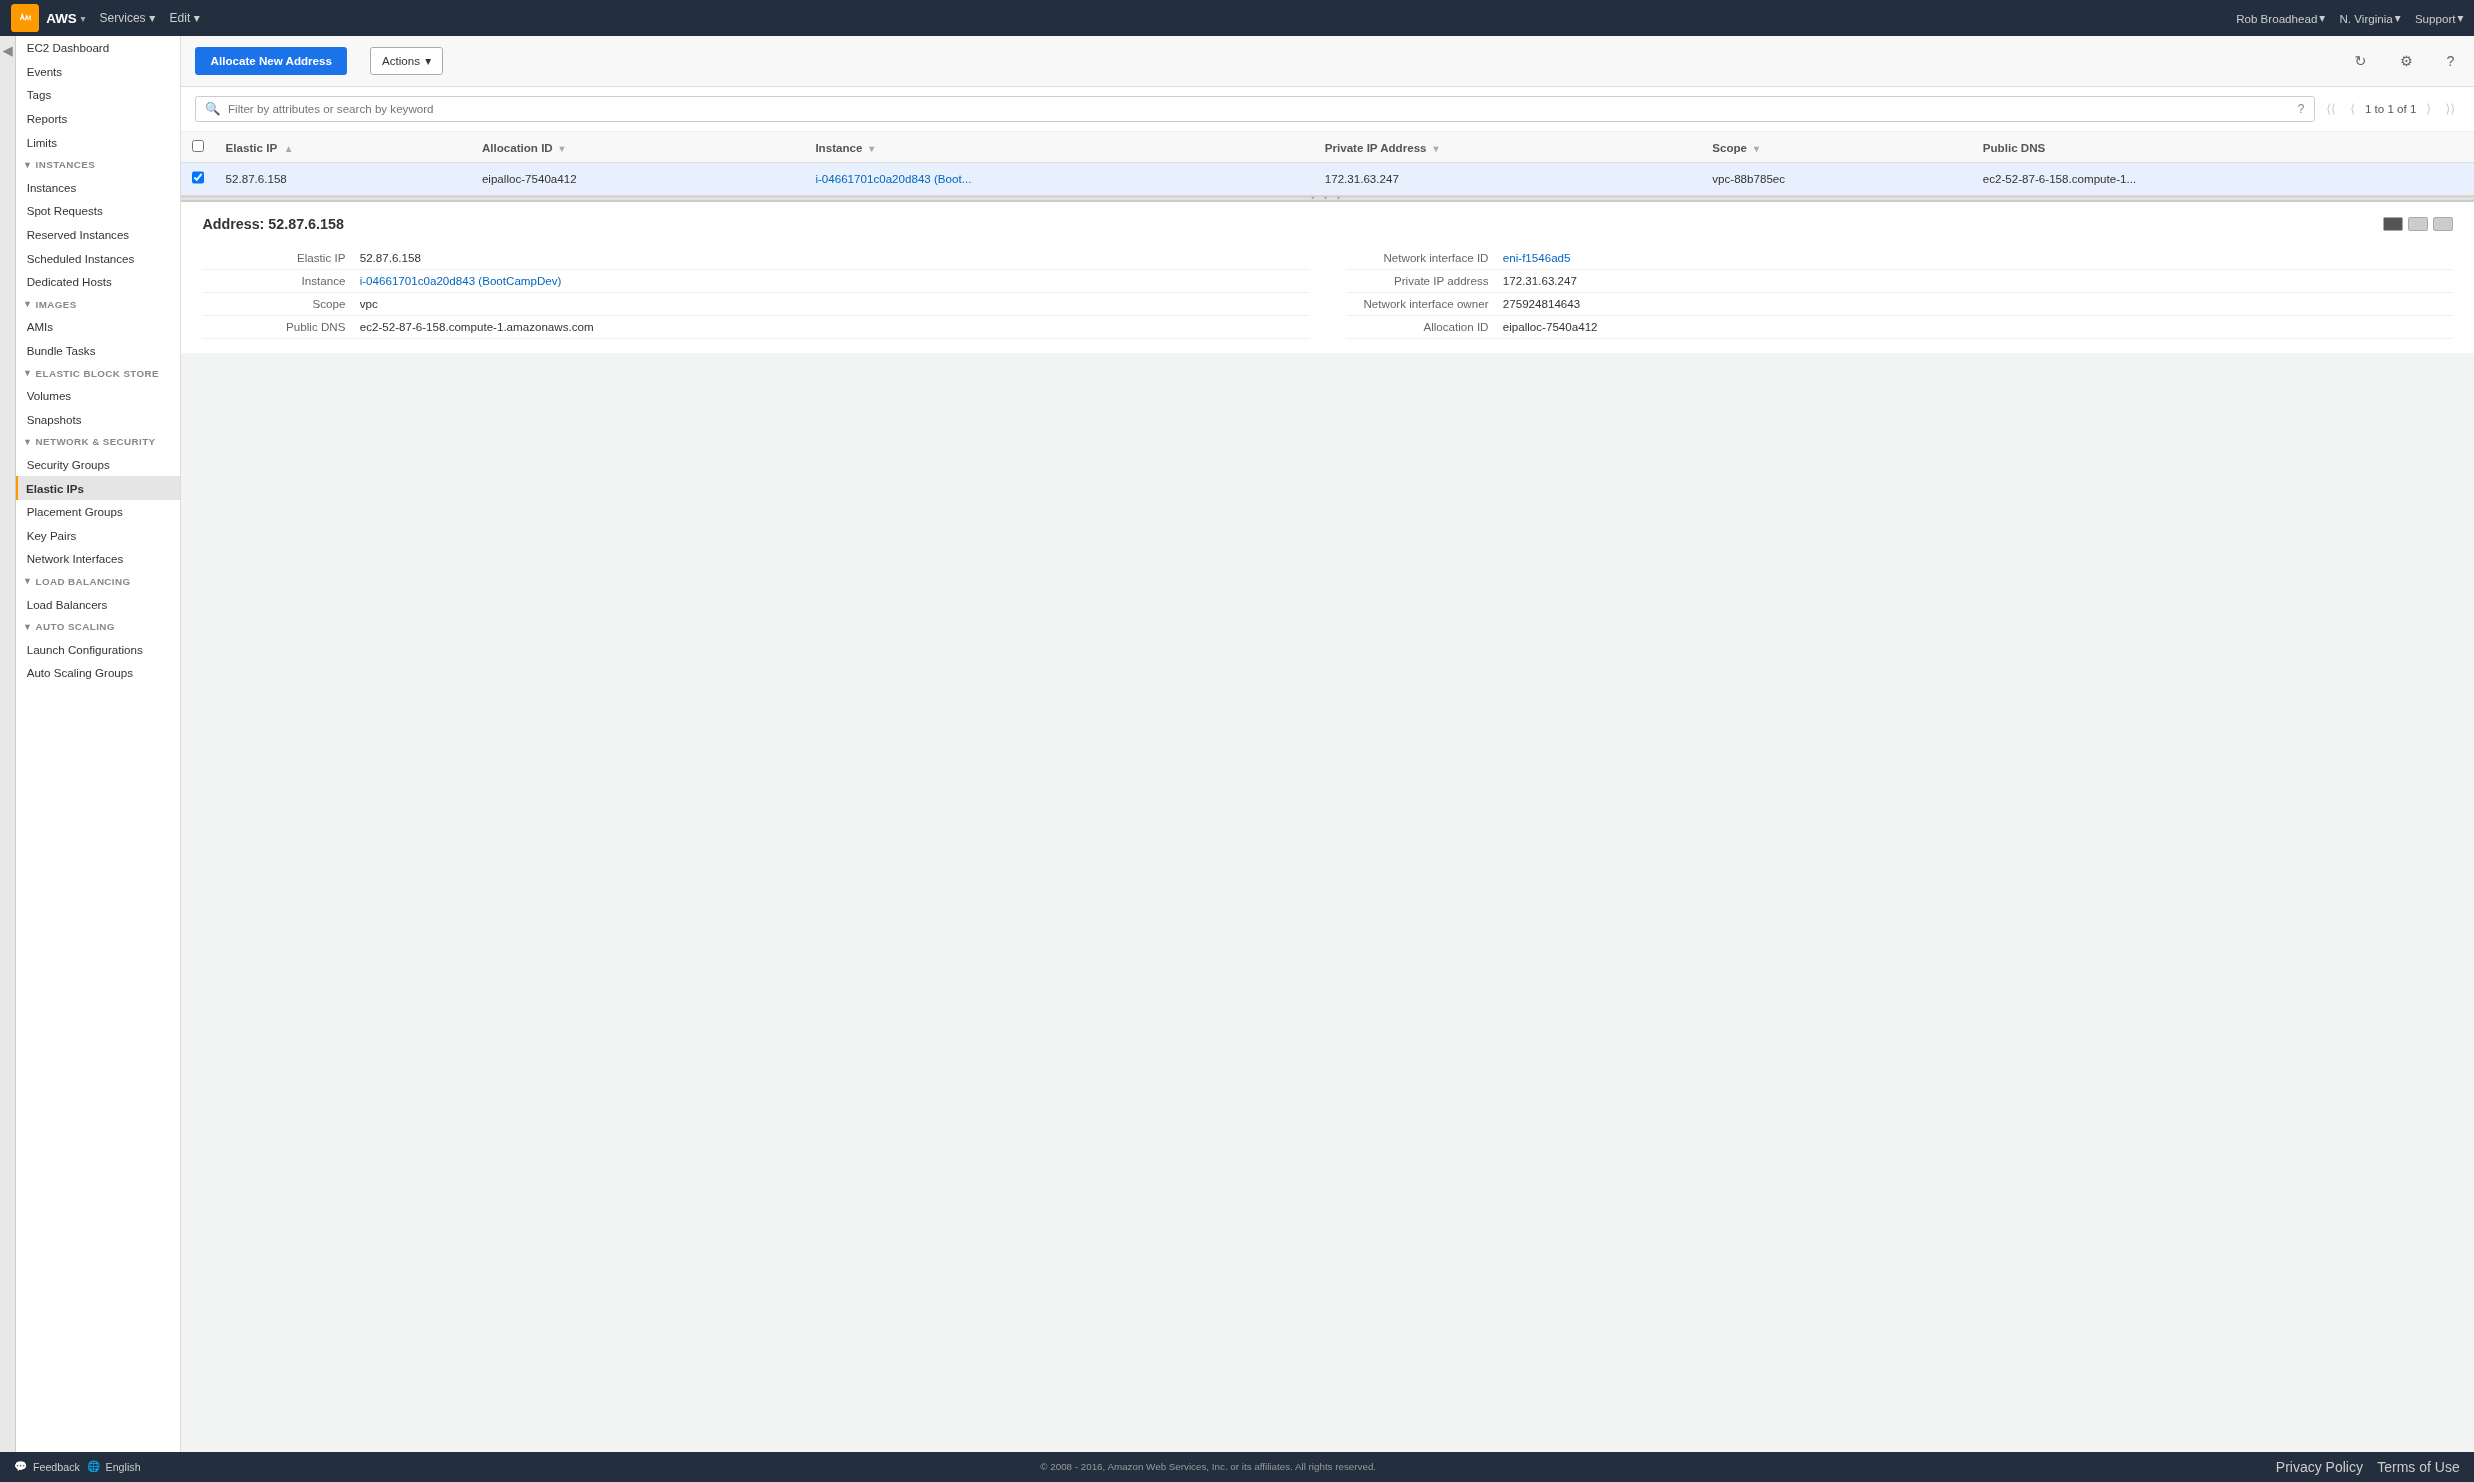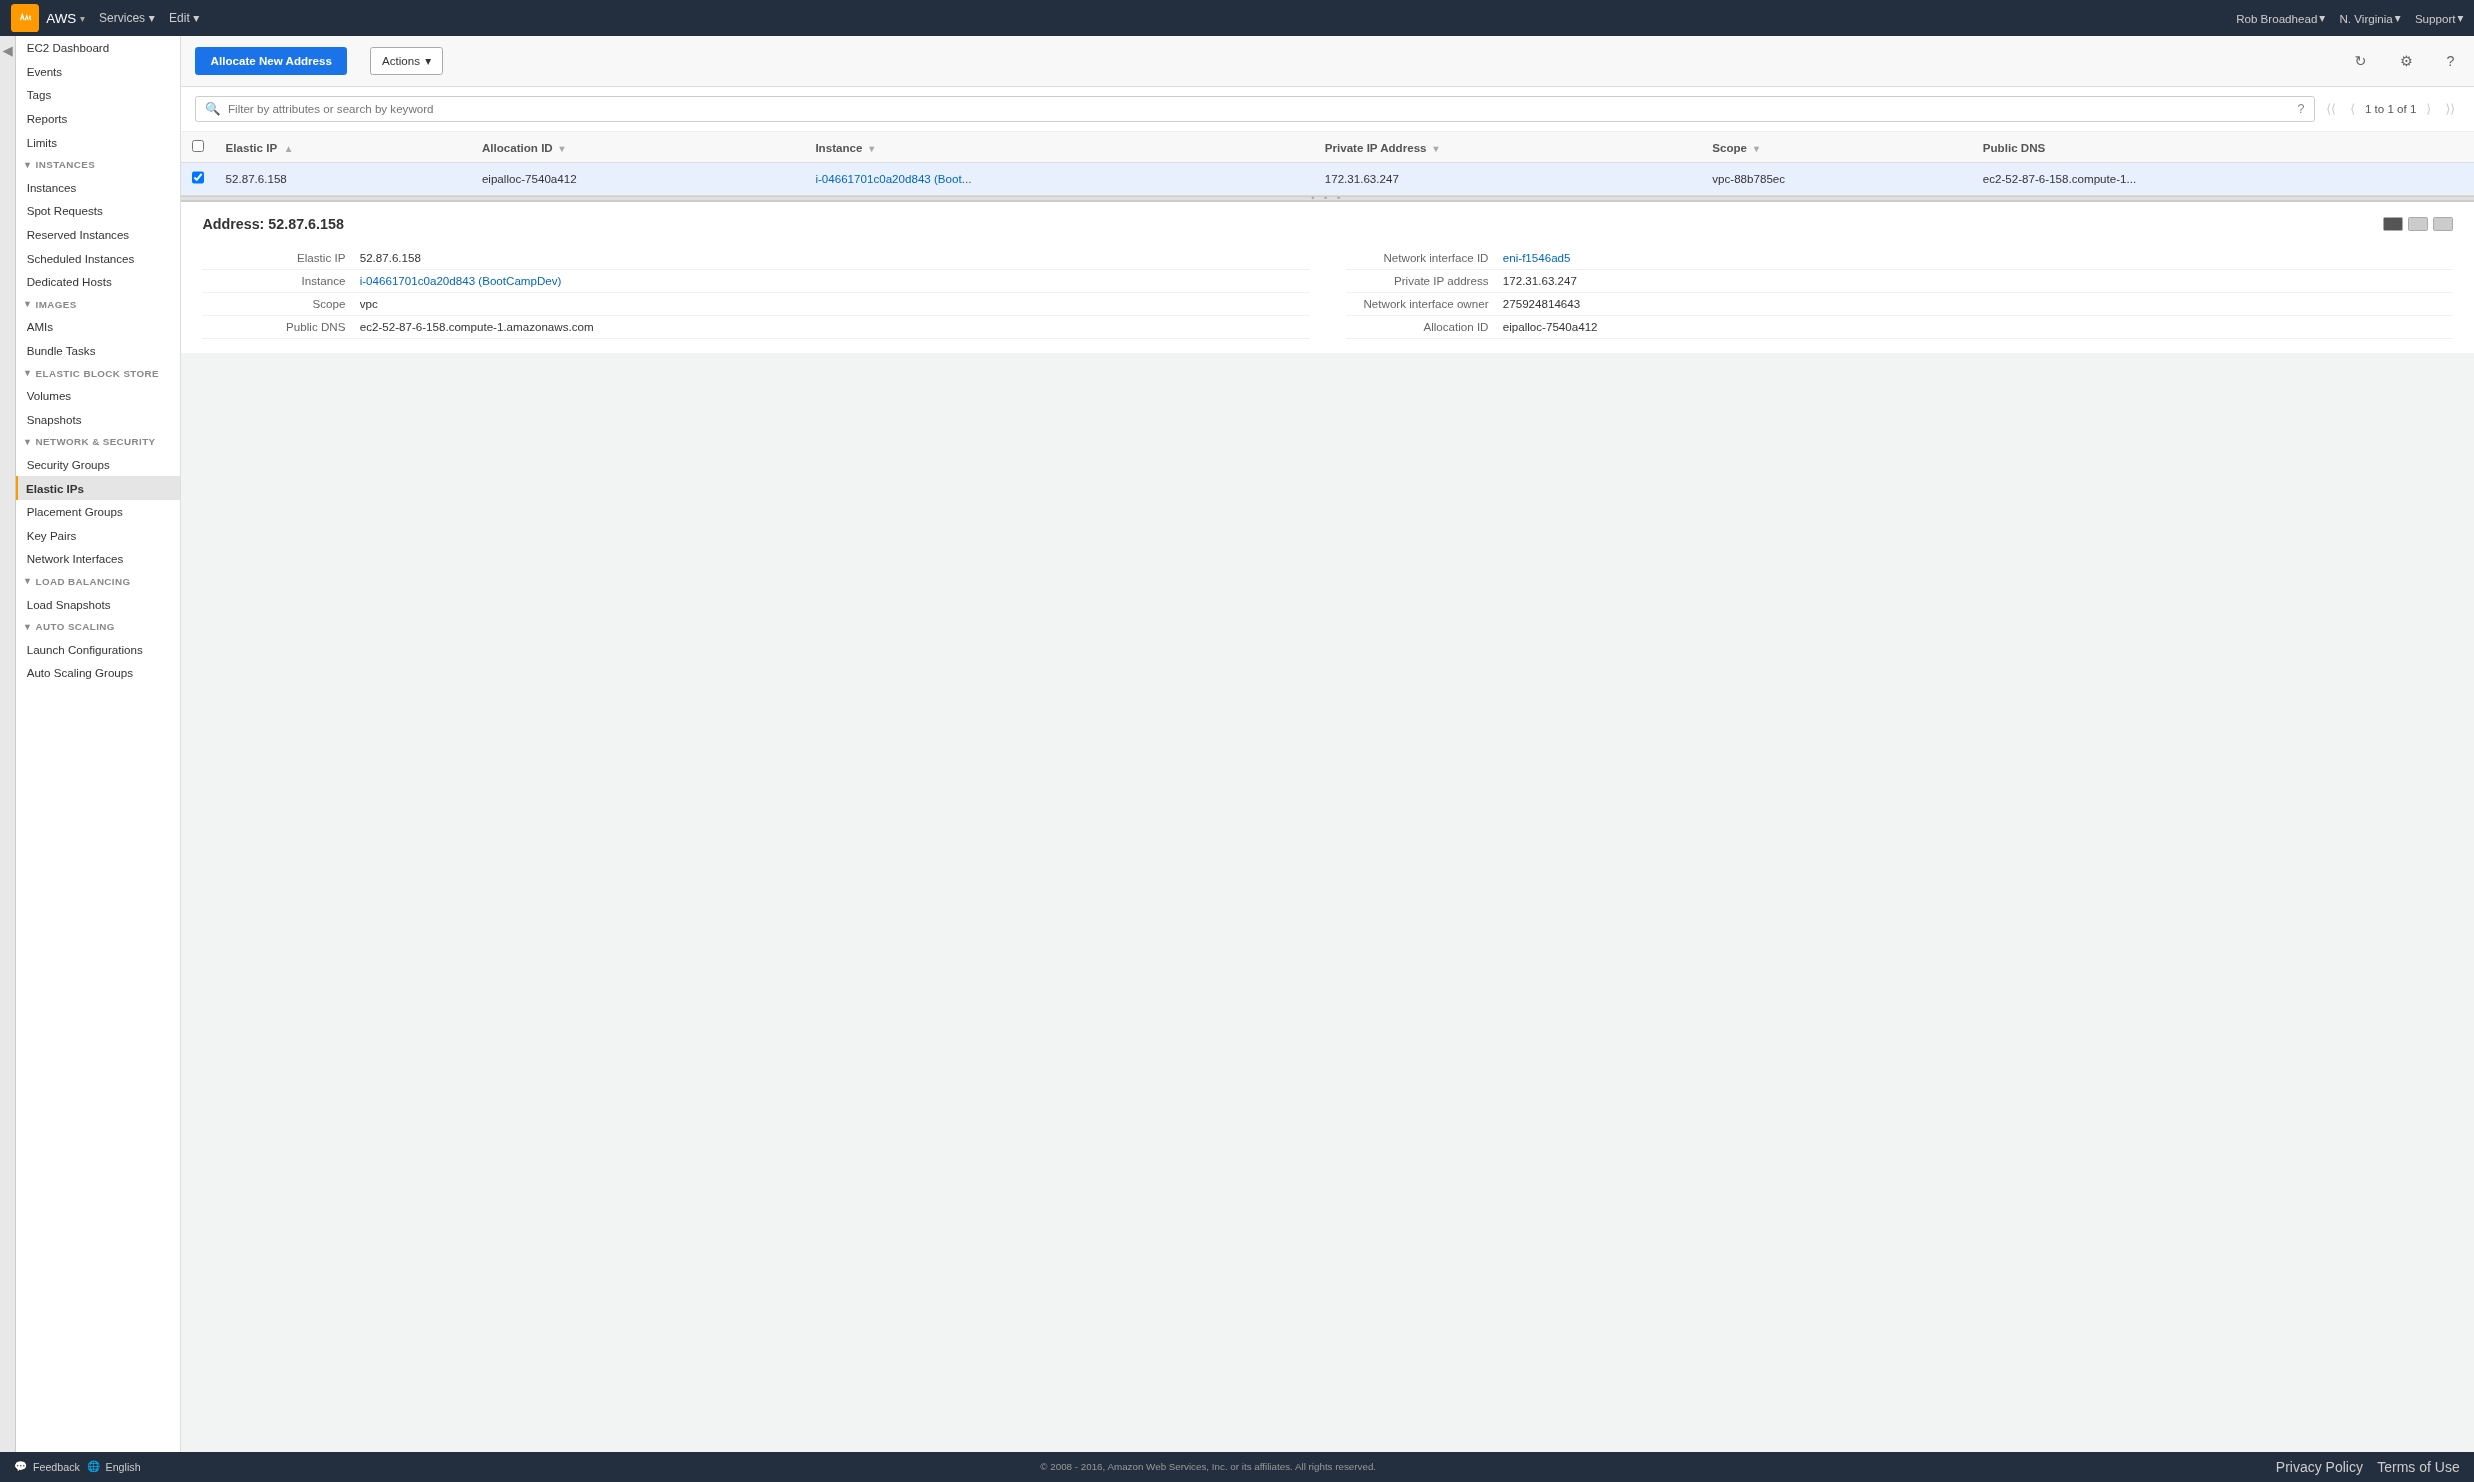--- a/index.html
+++ b/index.html
@@ -2,21 +2,21 @@
 <html style="font-size:14.3px"><head>
   <meta charset="utf-8">
   <style>
     * { box-sizing: border-box; margin: 0; padding: 0; }
     body { font-family: "Helvetica Neue", Arial, sans-serif; font-size: 11.6px; color: #333; background: #f2f3f3; overflow: hidden; height: 100vh; display: flex; flex-direction: column; }
 
     
     .top-nav { background: #232f3e; height: 36px; display: flex; align-items: center; padding: 0 10.7px; flex-shrink: 0; }
     .top-nav-logo { width: 28.5px; height: 28.5px; background: #ff9900; border-radius: 3.6px; display: flex; align-items: center; justify-content: center; margin-right: 7.1px; }
     .top-nav-logo svg { width: 18px; height: 18px; }
-    .top-nav-brand { color: #fff; font-size: 13.4px; font-weight: normal; margin-right: 3.6px; }
+    .top-nav-brand { color: #fff; font-size: 13.4px; font-weight: bold; margin-right: 3.6px; }
     .top-nav-chevron { color: #aaa; font-size: 9.8px; margin-right: 14.3px; }
     .top-nav-item { color: #ccc; font-size: 12px; margin-right: 3.6px; cursor: pointer; display: flex; align-items: center; gap: 3.6px; }
     .top-nav-spacer { flex: 1; }
     .top-nav-right { display: flex; align-items: center; gap: 14.3px; }
     .top-nav-right-item { color: #ccc; font-size: 11.6px; cursor: pointer; display: flex; align-items: center; gap: 2px; text-align: right; }
 
     
     .main-layout { display: flex; flex: 1; overflow: hidden; }
 
     
@@ -168,21 +168,21 @@
     <a class="sidebar-item">Security Groups</a>
     <a class="sidebar-item active">Elastic IPs</a>
     <a class="sidebar-item">Placement Groups</a>
     <a class="sidebar-item">Key Pairs</a>
     <a class="sidebar-item">Network Interfaces</a>
 
     <div class="nav-section">
       <span class="nav-section-icon">▼</span>
       <span class="nav-section-label">Load Balancing</span>
     </div>
-    <a class="sidebar-item">Load Snapshots</a>
+    <a class="sidebar-item">Load Balancers</a>
 
     <div class="nav-section">
       <span class="nav-section-icon">▼</span>
       <span class="nav-section-label">Auto Scaling</span>
     </div>
     <a class="sidebar-item">Launch Configurations</a>
     <a class="sidebar-item">Auto Scaling Groups</a>
   </div>
 
   <div class="content">

